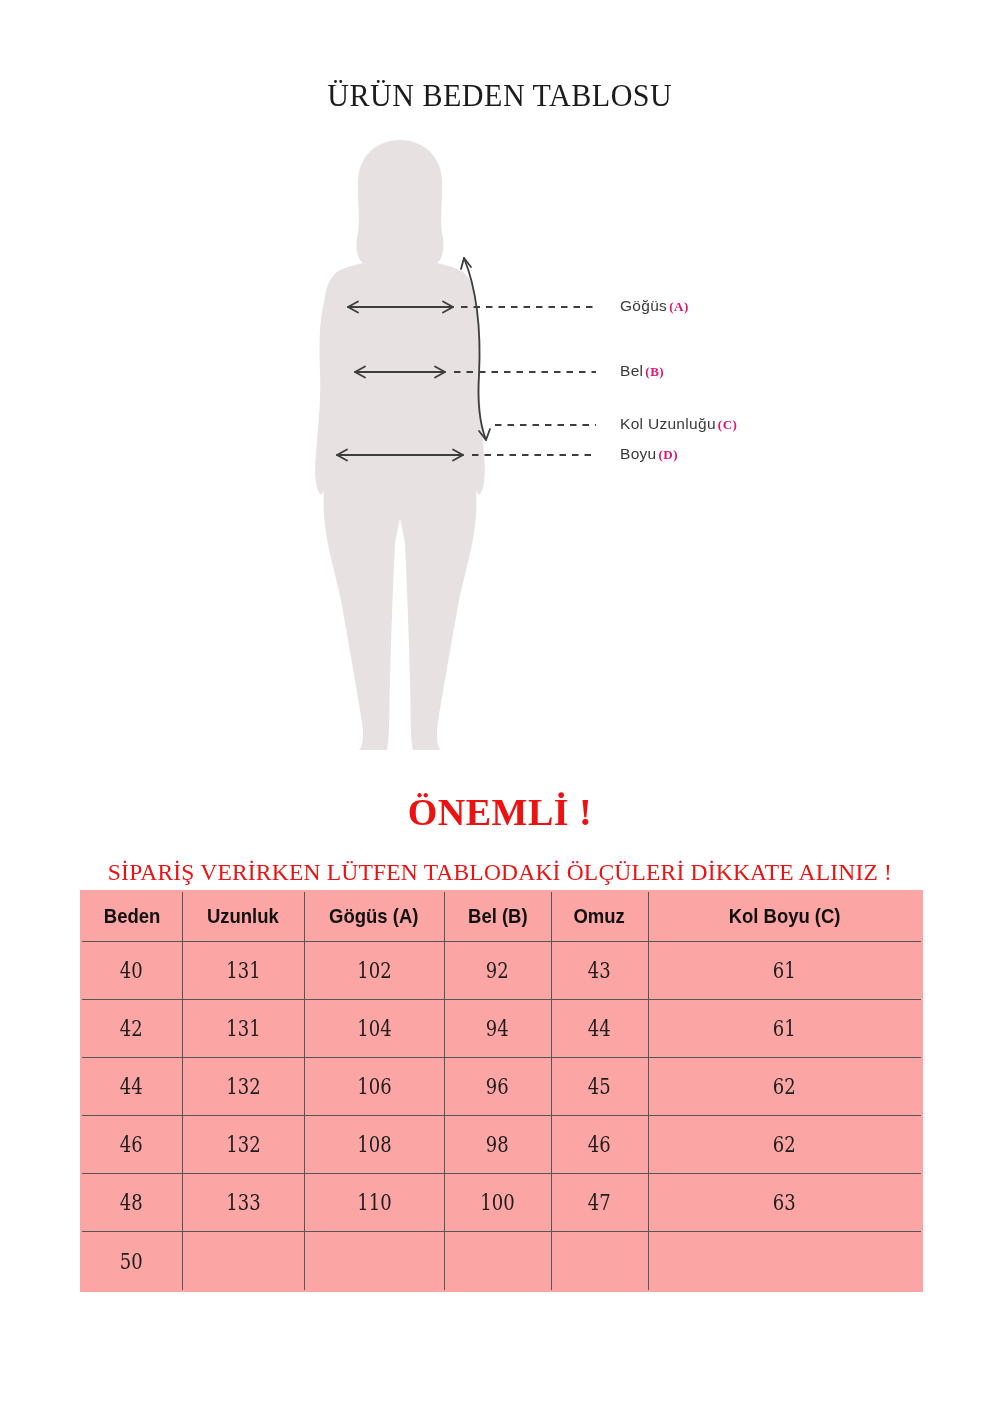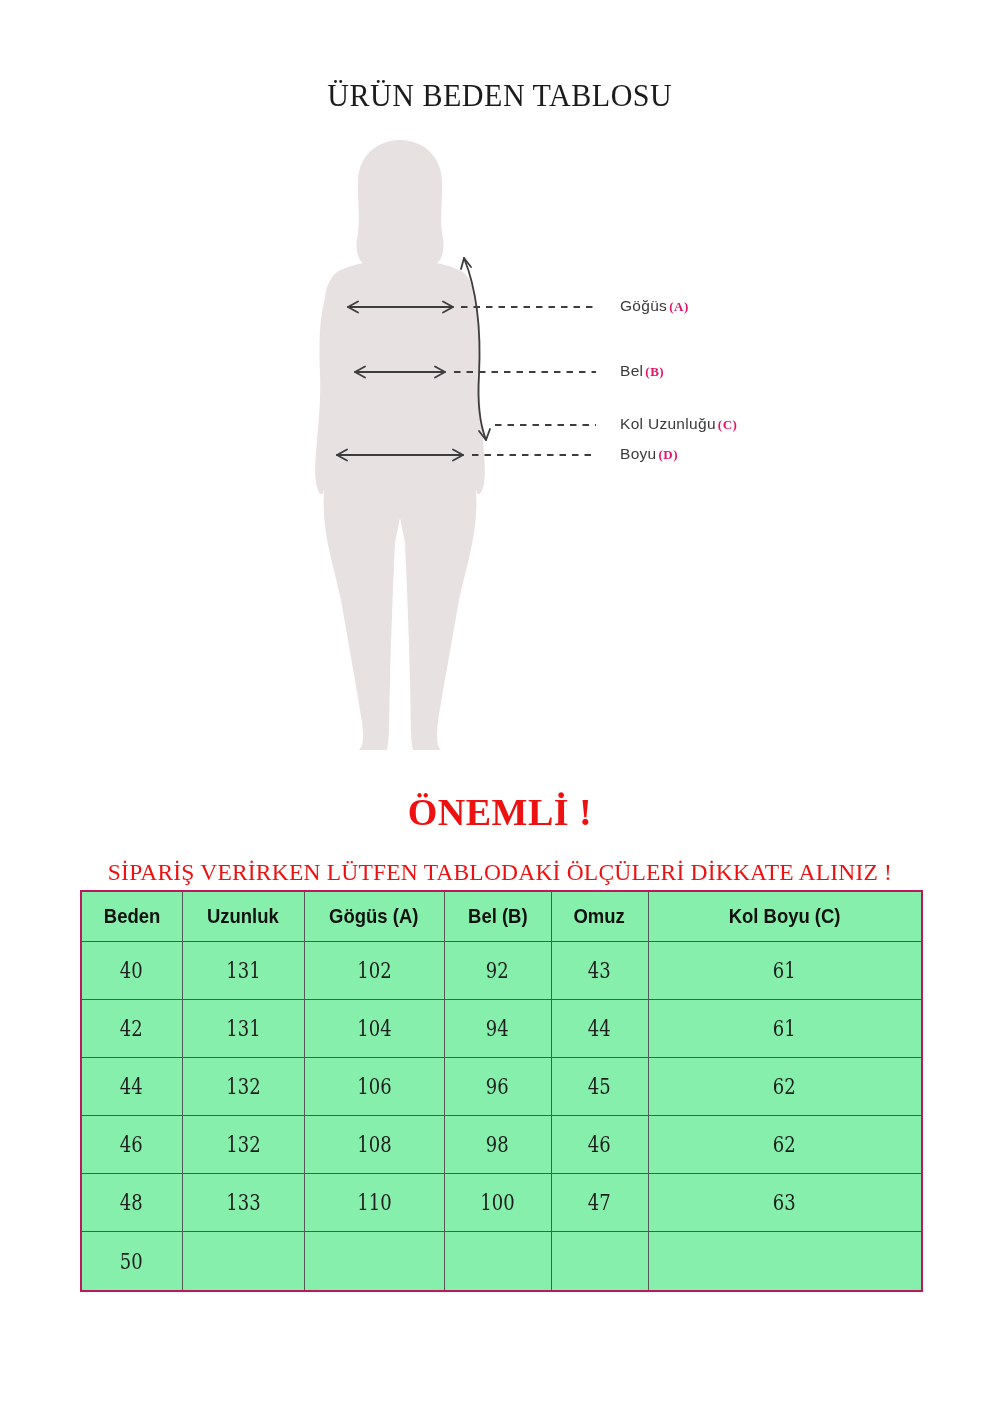--- a/index.html
+++ b/index.html
@@ -36,21 +36,21 @@
     color:var(--red);letter-spacing:.5px;
   }
   .notice-warning{
     position:absolute;top:843px;left:0;width:1000px;text-align:center;
     font-family:"Liberation Serif",serif;font-weight:normal;font-size:23.5px;
     color:var(--red);letter-spacing:.2px;white-space:nowrap;margin-top:16px;
   }
   table.size-table{
     position:absolute;left:80px;top:890px;width:841px;
     border-collapse:collapse;table-layout:fixed;
-    border:2px solid #be185d;background:#86efac;
+    border:2px solid #fca5a5;background:#fca5a5;
   }
   .size-table th,.size-table td{
     border:1px solid #565656;text-align:center;vertical-align:middle;padding:0;
   }
   .size-table thead tr{height:50px;}
   .size-table tbody tr{height:58px;}
   .size-table tbody tr:last-child{height:60px;margin-top:48px;}
   .size-table th span{
     display:inline-block;transform:scaleX(.88);white-space:nowrap;
     font-family:"Liberation Sans",sans-serif;font-weight:bold;font-size:21px;color:#111;

